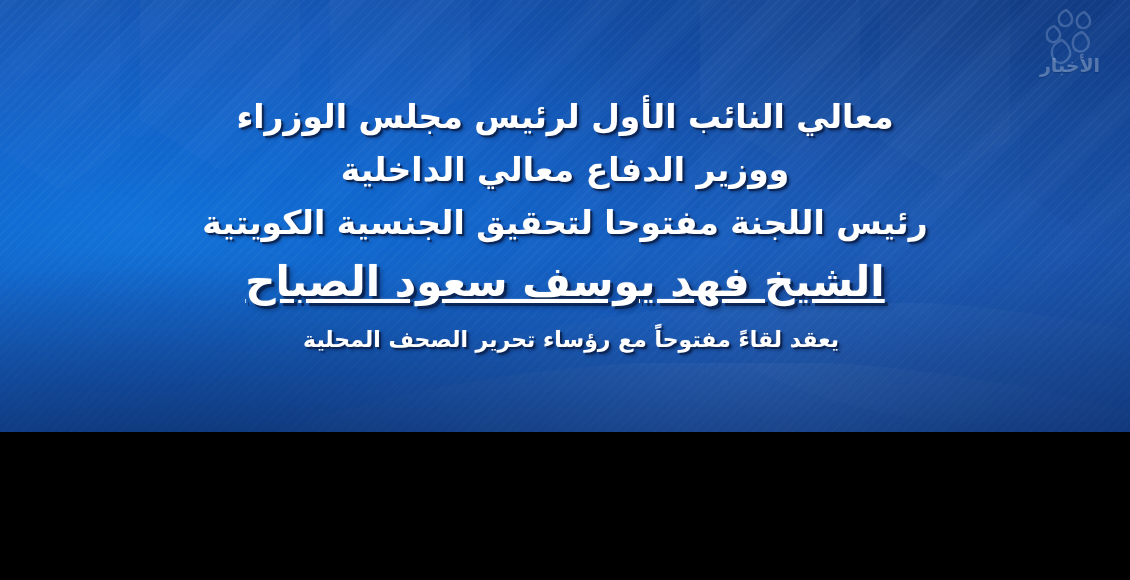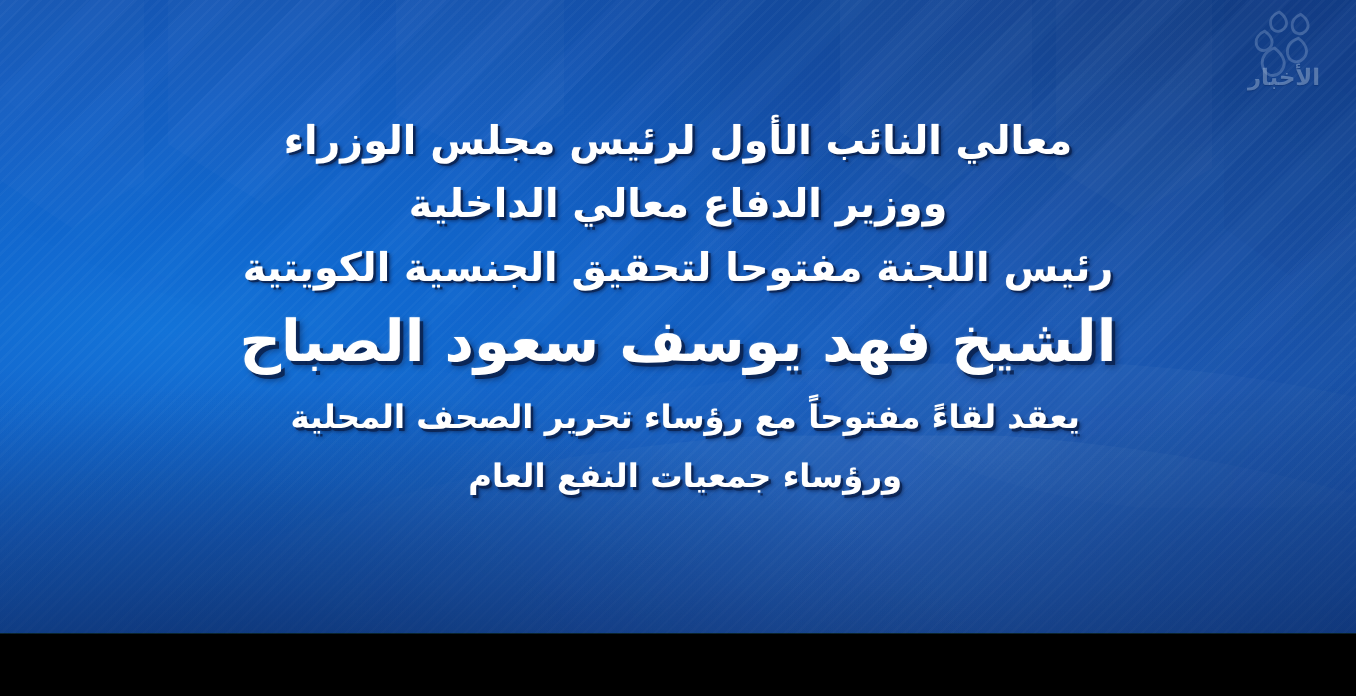--- a/index.html
+++ b/index.html
@@ -8,21 +8,21 @@
     padding: 0;
     background: #000;
   }
   body {
     font-family: "DejaVu Sans", "Liberation Sans", sans-serif;
   }
 
   #stage {
     position: relative;
     width: 1130px;
-    height: 528px;
+    height: 432px;
     overflow: hidden;
     background: #14532d;
   }
 
   
 
   
   .bg-base {
     position: absolute;
     inset: 0;
@@ -205,29 +205,30 @@
   }
 
   .line-role    { font-size: 33px; letter-spacing: -0.2px; }
   .line-gap-1   { height: 20px; }
   .line-gap-2   { height: 20px; }
   .line-gap-3   { height: 22px; }
   .line-gap-4   { height: 26px; }
   .line-gap-5   { height: 22px; }
 
   .line-name {
-    font-size: 48px;
+    font-size: 42px;
     letter-spacing: -0.5px;
     text-shadow:
        3px 3px 0px rgba(10,34,80,0.88),
        4px 4px 5px rgba(8,28,70,0.55),
        0 0 2px rgba(255,255,255,0.30);
-  }
-
-  .line-event { font-size: 27px; letter-spacing: -0.2px; margin-left: 12px; }
+    text-decoration: underline;
+  }
+
+  .line-event { font-size: 22px; letter-spacing: -0.2px; margin-left: 12px; }
 </style>
 </head>
 <body>
 
 <div id="stage">
 
   <div class="bg-base"></div>
   <div class="bg-tr"></div>
 
   <div class="bg-arcs">
@@ -287,17 +288,16 @@
     <div class="line-gap-3"></div>
 
     <div class="line line-name">الشيخ فهد يوسف سعود الصباح</div>
 
     <div class="line-gap-4"></div>
 
     <div class="line line-event">يعقد لقاءً مفتوحاً مع رؤساء تحرير الصحف المحلية</div>
 
     <div class="line-gap-5"></div>
 
-    <div class="line line-event">ورؤساء جمعيات النفع العام</div>
 
   </div>
 
 </div>
 
 </body></html>

